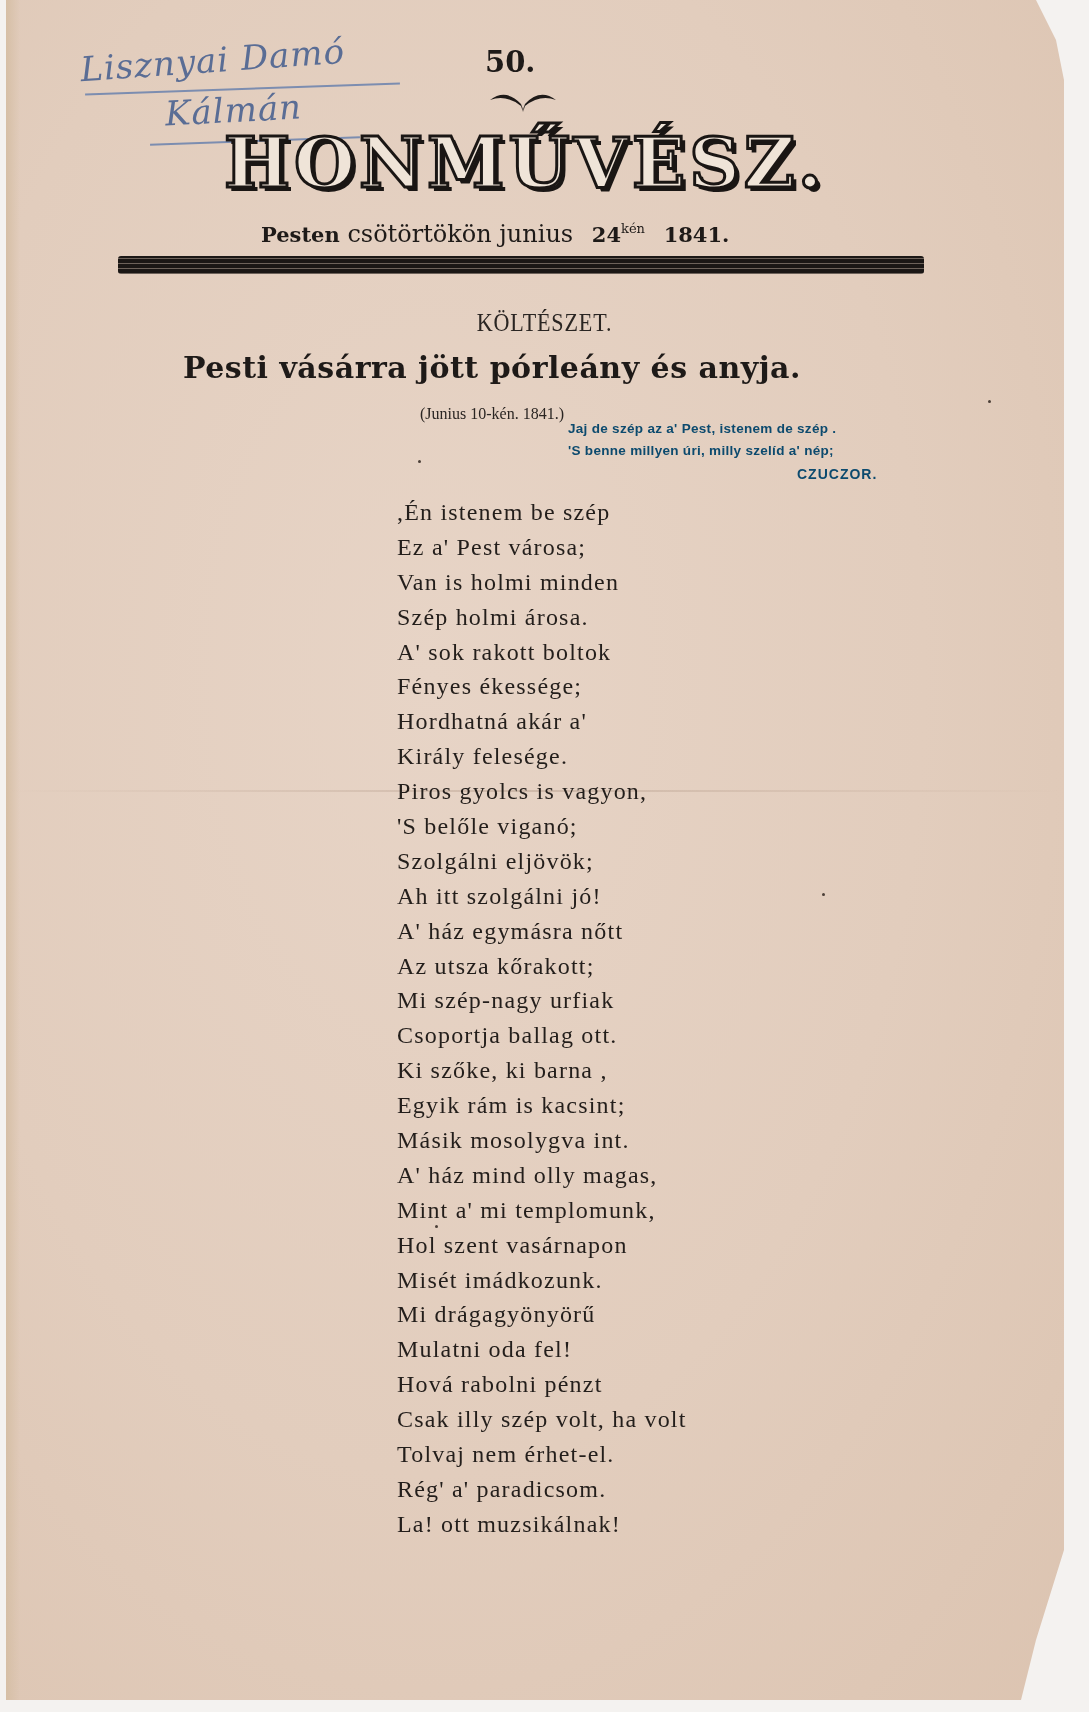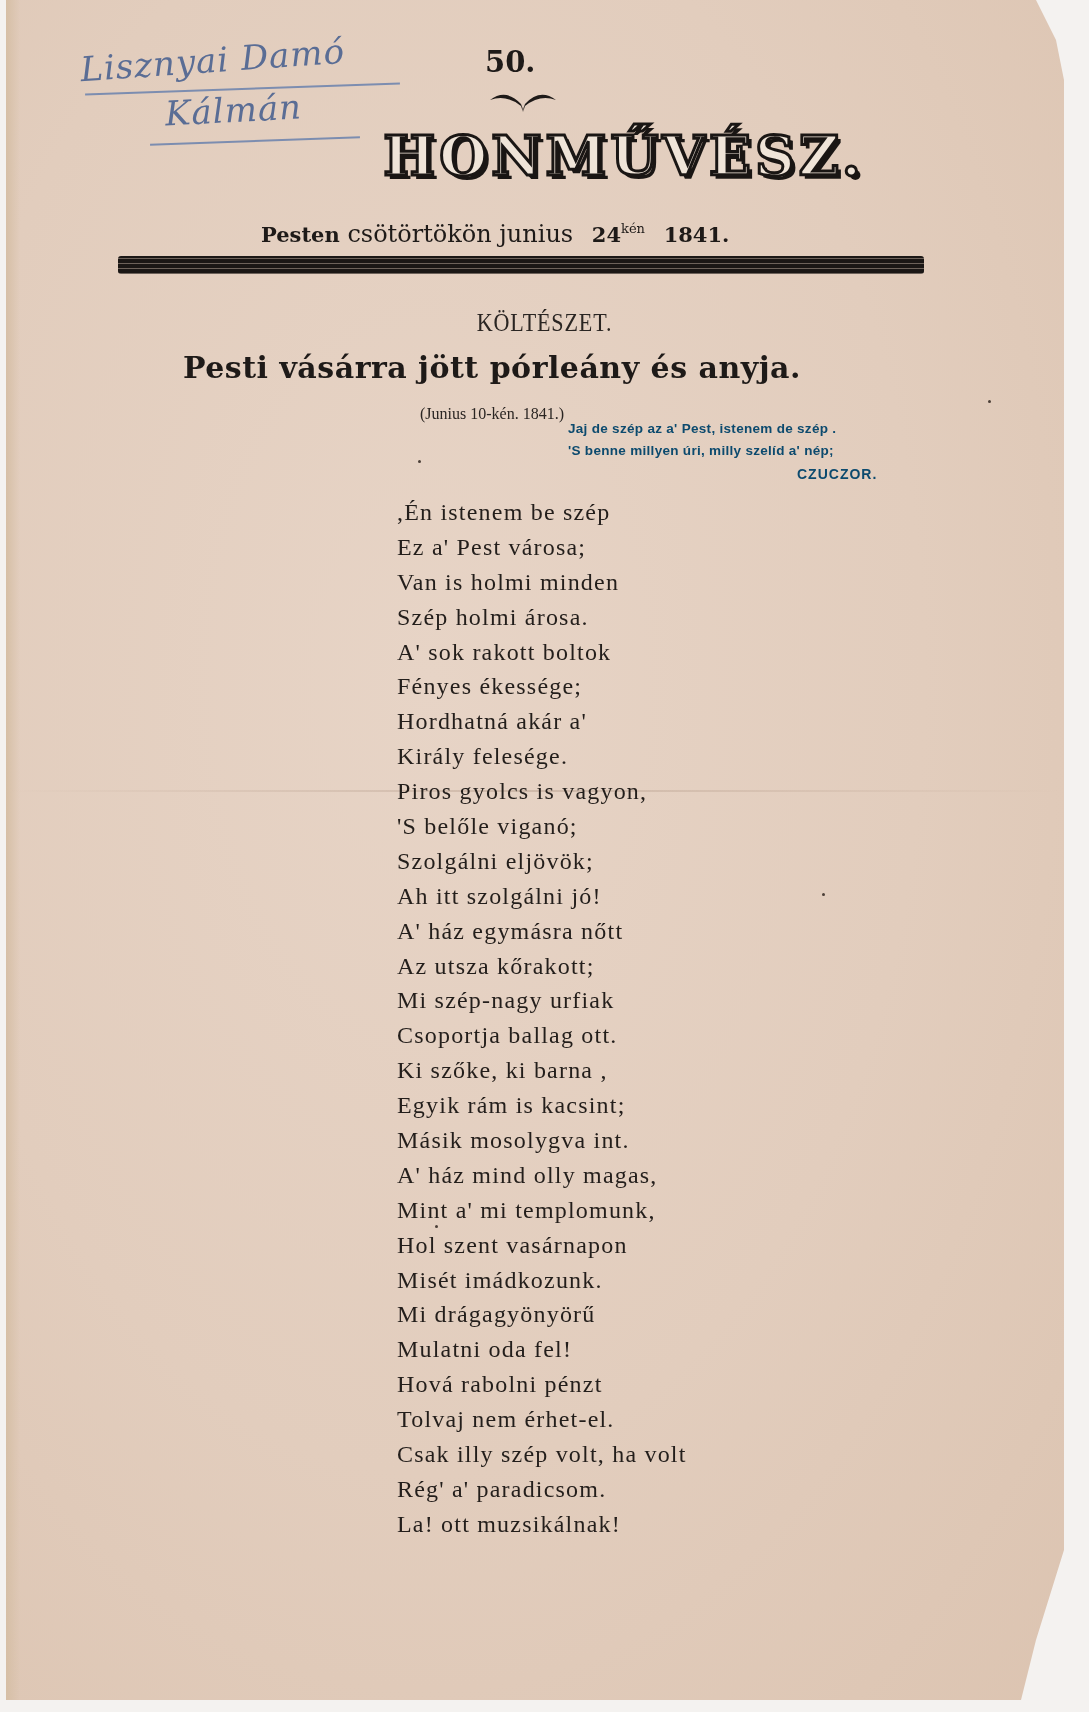--- a/index.html
+++ b/index.html
@@ -28,23 +28,23 @@
   }
   .hw-line { position: absolute; height: 2px; background: #7c8db0; }
   .issue-no {
     left: 485px; top: 45px; font-size: 29px; font-weight: bold; color: #1e1a18;
     font-family: "DejaVu Serif", serif;
   }
   .flourish {
     left: 488px; top: 86px; width: 70px; height: 30px;
   }
   .masthead {
-    left: 185px; top: 128px; width: 680px; text-align: right;
+    left: 185px; top: 128px; width: 680px; text-align: center;
     font-family: "DejaVu Serif", serif; font-weight: bold;
-    font-size: 55px; letter-spacing: 4px; color: #efe4d8;
+    font-size: 70px; letter-spacing: 4px; color: #efe4d8;
     -webkit-text-stroke: 3px #1a1614;
     text-shadow: 4px 4px 0 #1a1614;
     line-height: 1;
   }
   .dateline {
     left: 250px; top: 220px; font-size: 24px; color: #1e1a18;
     font-family: "DejaVu Serif", serif; white-space: nowrap;
   }
   .dateline .big { font-weight: bold; font-size: 21px; margin-left: 11px; }
   .dateline sup { font-size: 13px; }
@@ -138,22 +138,22 @@
     <li>Ki szőke, ki barna ,</li>
     <li>Egyik rám is kacsint;</li>
     <li>Másik mosolygva int.</li>
     <li>A' ház mind olly magas,</li>
     <li>Mint a' mi templomunk,</li>
     <li>Hol szent vasárnapon</li>
     <li>Misét imádkozunk.</li>
     <li>Mi drágagyönyörű</li>
     <li>Mulatni oda fel!</li>
     <li>Hová rabolni pénzt</li>
+    <li>Csak illy szép volt, ha volt</li>
     <li>Tolvaj nem érhet-el.</li>
-    <li>Csak illy szép volt, ha volt</li>
     <li>Rég' a' paradicsom.</li>
     <li>La! ott muzsikálnak!</li>
   </ul>
 
 <span class="speck" style="left:988px; top:400px;"></span>
 <span class="speck" style="left:822px; top:893px;"></span>
 <span class="speck" style="left:435px; top:1225px;"></span>
 <span class="speck" style="left:418px; top:460px;"></span>
 
 </body></html>

